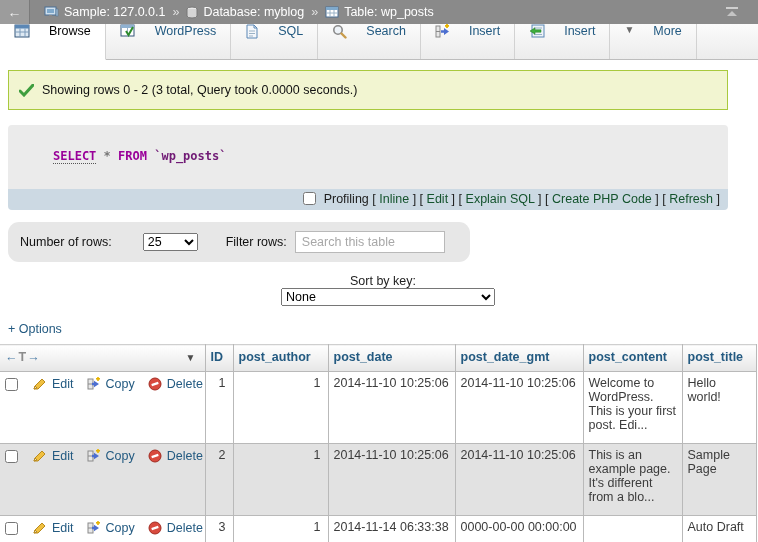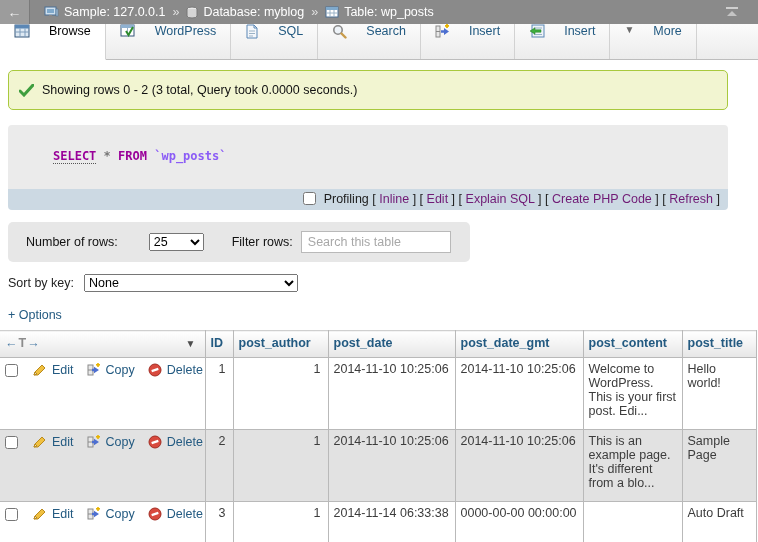--- a/index.html
+++ b/index.html
@@ -17,47 +17,47 @@
 
   
   .tabstrip { height:36px; background:linear-gradient(#fbfbfb,#ececec); border-bottom:1px solid #bdbdbd;
      display:flex; align-items:stretch; }
   .tab { display:flex; gap:19px; padding:0 14px; border-right:1px solid #d2d2d2;
      font-weight:normal; color:#235a81; cursor:pointer; }
   .tab.active { background:#fff; color:#000; border-bottom:1px solid #fff; margin-bottom:-1px; }
   .chev { color:#6b6b6b; font-size:10px; }
 
   
-  .msg { margin:10px 30px 0 8px; background:#f2f5d1; border:1px solid #a9c93e; border-radius:5px;
+  .msg { margin:10px 30px 0 8px; background:#f2f5d1; border:1px solid #a9c93e; border-radius:0;
      padding:12px 10px; display:flex; align-items:center; gap:8px; color:#111; }
 
   
   .querybox { margin:15px 30px 0 8px; border-radius:4px; overflow:hidden; }
   .sqlarea { background:#ebebeb; padding:24px 0 26px 45px;
      font-family:"DejaVu Sans Mono", monospace; font-size:12px; }
   .tok-kw { color:#990099; font-weight:bold; }
   .tok-kw.dotted { border-bottom:1px dotted #555; }
   .tok-star { color:#777; font-weight:bold; }
-  .tok-id { color:#8b5cf6; font-weight:bold; }
+  .tok-id { color:#701a75; font-weight:bold; }
   .sqlfooter { background:#ccd9e3; padding:3px 8px 4px; text-align:right; color:#1c1c1c; }
-  .sqlfooter a { color:#701a75; text-decoration:none; cursor:pointer; }
+  .sqlfooter a { color:#14532d; text-decoration:none; cursor:pointer; }
   .sqlfooter .br { color:#222; }
   .sqlfooter input { vertical-align:-2px; margin-right:4px; }
 
   
-  .rowpanel { margin:12px 0 0 8px; width:462px; background:#e7e7e7; border-radius:5px;
-     padding:9px 18px; display:flex; align-items:center; }
+  .rowpanel { margin:12px 0 0 8px; width:462px; background:#e7e7e7; border-radius:11px;
+     padding:9px 12px; display:flex; align-items:center; }
   .rowpanel label { color:#111; }
   select { font-family:"Liberation Sans", sans-serif; font-size:12.5px; }
   .numrows-select { margin-left:31px; width:55px; }
   .filter-label { margin-left:28px;text-align:right; }
   .filter-input { margin-left:8px; width:150px; height:22px; border:1px solid #b9b9b9; padding:0 6px;
      font-family:"Liberation Sans", sans-serif; font-size:12.5px; color:#333; }
   .filter-input::placeholder { color:#a8a8a8; }
-  .sortrow { margin:12px 0 0 8px; display:flex; align-items:center; }
+  .sortrow { margin:12px 0 0 8px; display:flex; align-items:center;flex-direction:column; }
   .sort-select { margin-left:10px; width:214px; }
   .options-link { display:inline-block; margin:16px 0 6px 8px; color:#235a81; text-decoration:none; cursor:pointer; }
 
   
   table.results { border-collapse:collapse; table-layout:fixed; width:756px; margin-top:2px; }
   .results th, .results td { border:1px solid #b9b9b9; border-top:none; vertical-align:top;
      padding:4px 5px; font-size:12.5px; overflow:hidden; }
   .results th { background:linear-gradient(#ffffff,#e6e6e6); border-top:1px solid #cfcfcf;
      color:#235a81; font-weight:bold; text-align:left; height:27px; padding-top:5px; cursor:pointer; }
   .results th:first-child, .results td:first-child { border-left:none; }

